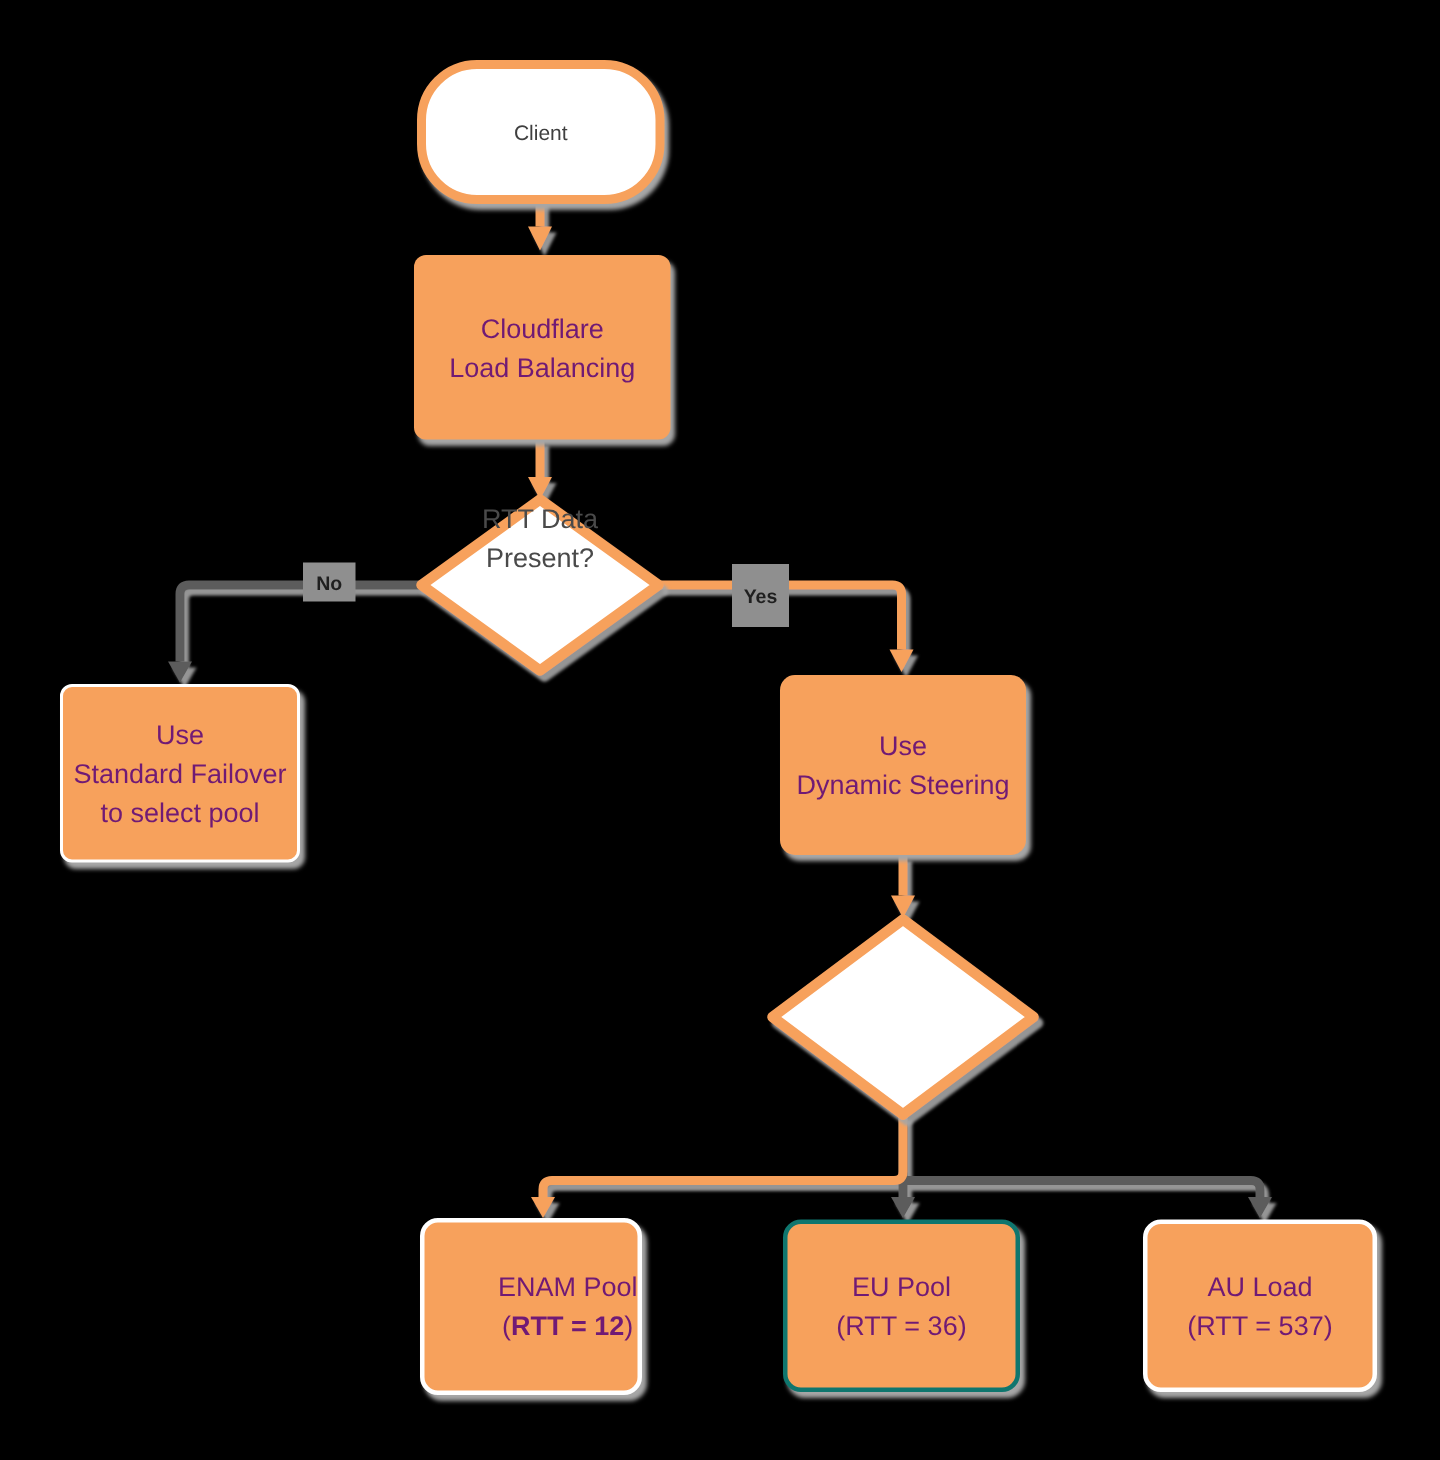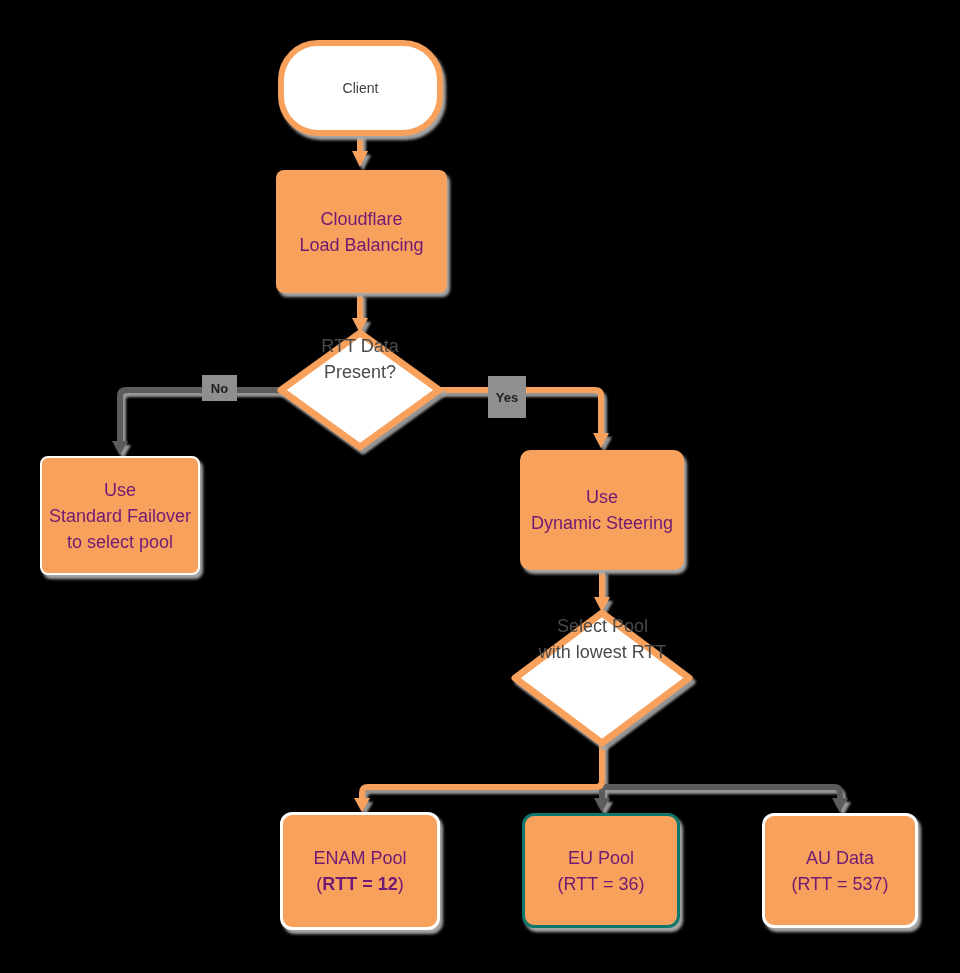--- a/index.html
+++ b/index.html
@@ -18,21 +18,21 @@
   #node-client{
     left:278px;top:40px;width:165px;height:96px;
     background:#fff;border:6px solid #f7a15c;border-radius:40px;
     color:#3f3f3f;font-size:14px;
   }
   
   .process{background:#f7a15c;color:#701a75;font-size:18px;line-height:26px;}
   #node-lb{left:276px;top:170px;width:171px;height:123px;border-radius:8px;}
   #node-failover{left:40px;top:456px;width:160px;height:119px;border-radius:8px;border:2px solid #fff;}
   #node-dynamic{left:520px;top:450px;width:164px;height:120px;border-radius:10px;}
-  #node-enam{left:280px;top:812px;width:160px;height:118px;border-radius:12px;border:3px solid #fff;}
+  #node-enam{left:280px;top:812px;width:148px;height:118px;border-radius:12px;border:3px solid #fff;justify-content:flex-end;}
   #node-eu{left:522px;top:813px;width:158px;height:115px;border-radius:12px;border:3px solid #0f766e;}
   #node-au{left:762px;top:813px;width:156px;height:115px;border-radius:12px;border:3px solid #fff;}
   .pool-line{display:block;}
   .bold-rtt{font-weight:700;margin-top:44px;}
   
   .diamond-label{
     position:absolute;display:flex;align-items:flex-start;justify-content:center;
     color:#4a4a4a;font-size:18px;line-height:26px;text-align:center;
   }
   #label-rtt{left:281px;top:333px;width:158px;height:114px;}
@@ -114,30 +114,26 @@
     <span class="node-label">Use
 Standard Failover
 to select pool</span>
   </div>
 
   <div class="node process shadowed" id="node-dynamic">
     <span class="node-label">Use
 Dynamic Steering</span>
   </div>
 
-  <div class="diamond-label" id="label-select">
-    <span class="node-label">Select Pool
-with lowest RTT</span>
-  </div>
 
   <div class="node process shadowed" id="node-enam">
     <span class="node-label"><span class="pool-line">ENAM Pool</span><span class="pool-line"><span>(</span><span class="bold-rtt">RTT = 12</span><span>)</span></span></span>
   </div>
 
   <div class="node process shadowed" id="node-eu">
     <span class="node-label"><span class="pool-line">EU Pool</span><span class="pool-line">(RTT = 36)</span></span>
   </div>
 
   <div class="node process shadowed" id="node-au">
-    <span class="node-label"><span class="pool-line">AU Data</span><span class="pool-line">(RTT = 537)</span></span>
+    <span class="node-label"><span class="pool-line">AU Load</span><span class="pool-line">(RTT = 537)</span></span>
   </div>
 
 </div>
 
 </body></html>

